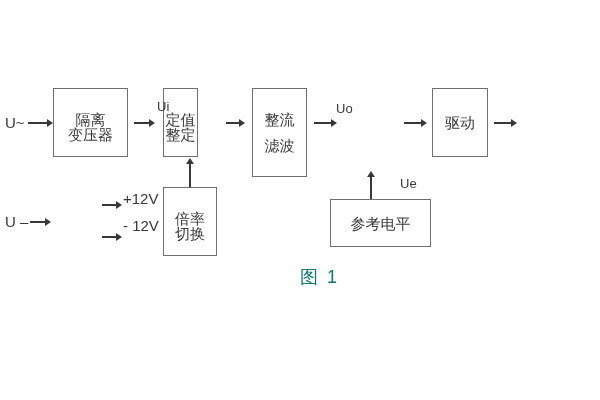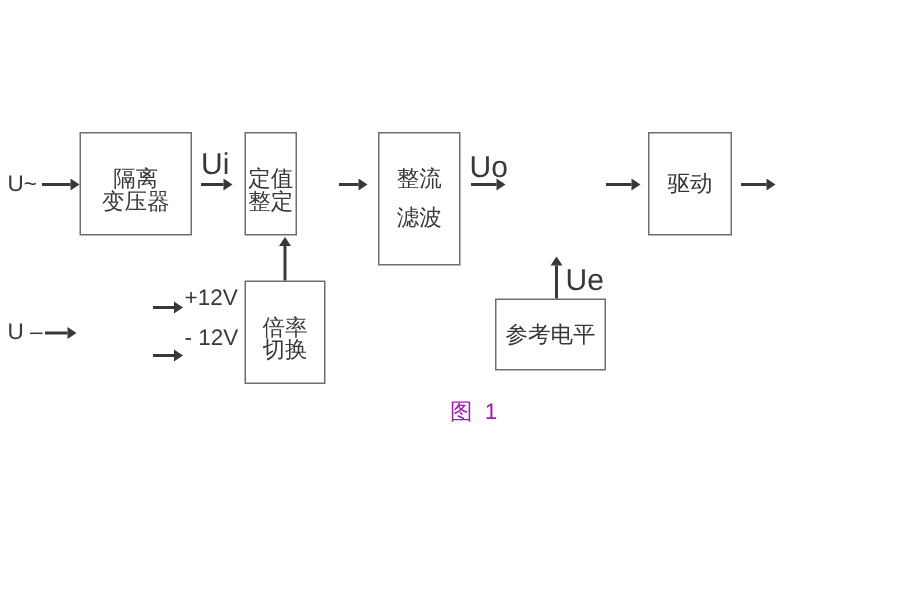--- a/index.html
+++ b/index.html
@@ -8,32 +8,32 @@
     font-family:"Liberation Sans","DejaVu Sans",sans-serif;
   }
   .canvas{position:absolute;left:0;top:0;width:600px;height:400px;background:#ffffff;}
   .blk{
     position:absolute;box-sizing:border-box;border:1px solid #6f6f6f;background:#ffffff;
     display:flex;flex-direction:column;justify-content:space-between;align-items:center;
     padding:23px 0;font-size:15px;color:#383838;line-height:1;white-space:nowrap;
   }
   .blk.single{justify-content:center;}
   .lbl{position:absolute;color:#383838;font-size:15px;line-height:1;white-space:nowrap;}
-  .lbl.sig{font-size:20px;}
+  .lbl.sig{font-size:13px;margin-left:23px;}
   .ar-r{position:absolute;height:1.5px;background:#383838;}
   .ar-r::after{
     content:"";position:absolute;right:-6px;top:-3.2px;width:0;height:0;
     border-top:4px solid transparent;border-bottom:4px solid transparent;border-left:6px solid #383838;
   }
   .ar-u{position:absolute;width:1.5px;background:#383838;}
   .ar-u::after{
     content:"";position:absolute;top:-6px;left:-3.2px;width:0;height:0;
     border-left:4px solid transparent;border-right:4px solid transparent;border-bottom:6px solid #383838;
   }
-  .caption{position:absolute;font-size:15px;color:#a21caf;letter-spacing:2px;white-space:nowrap;}
+  .caption{position:absolute;font-size:18px;color:#0f766e;letter-spacing:2px;white-space:nowrap;}
 </style>
 </head>
 <body>
 
 <div class="canvas">
 
   <div class="blk" style="left:53px;top:88px;width:75px;height:69px">
     <span class="ln">隔离</span>
     <span class="ln">变压器</span>
   </div>
@@ -53,21 +53,21 @@
     <span class="ln">驱动</span>
   </div>
 
 
 
   <div class="blk" style="left:163px;top:187px;width:54px;height:69px">
     <span class="ln">倍率</span>
     <span class="ln">切换</span>
   </div>
 
-  <div class="blk single" style="left:330px;top:199px;width:74px;height:40px">
+  <div class="blk single" style="left:330px;top:199px;width:101px;height:40px">
     <span class="ln">参考电平</span>
   </div>
 
   <span class="lbl" style="left:5px;top:115px">U~</span>
   <span class="lbl" style="left:5px;top:214px">U –</span>
   <span class="lbl sig" style="left:134px;top:100px">Ui</span>
   <span class="lbl sig" style="left:313px;top:102px">Uo</span>
   <span class="lbl sig" style="left:377px;top:177px">Ue</span>
   <span class="lbl" style="left:123px;top:191px">+12V</span>
   <span class="lbl" style="left:123px;top:218px">- 12V</span>

